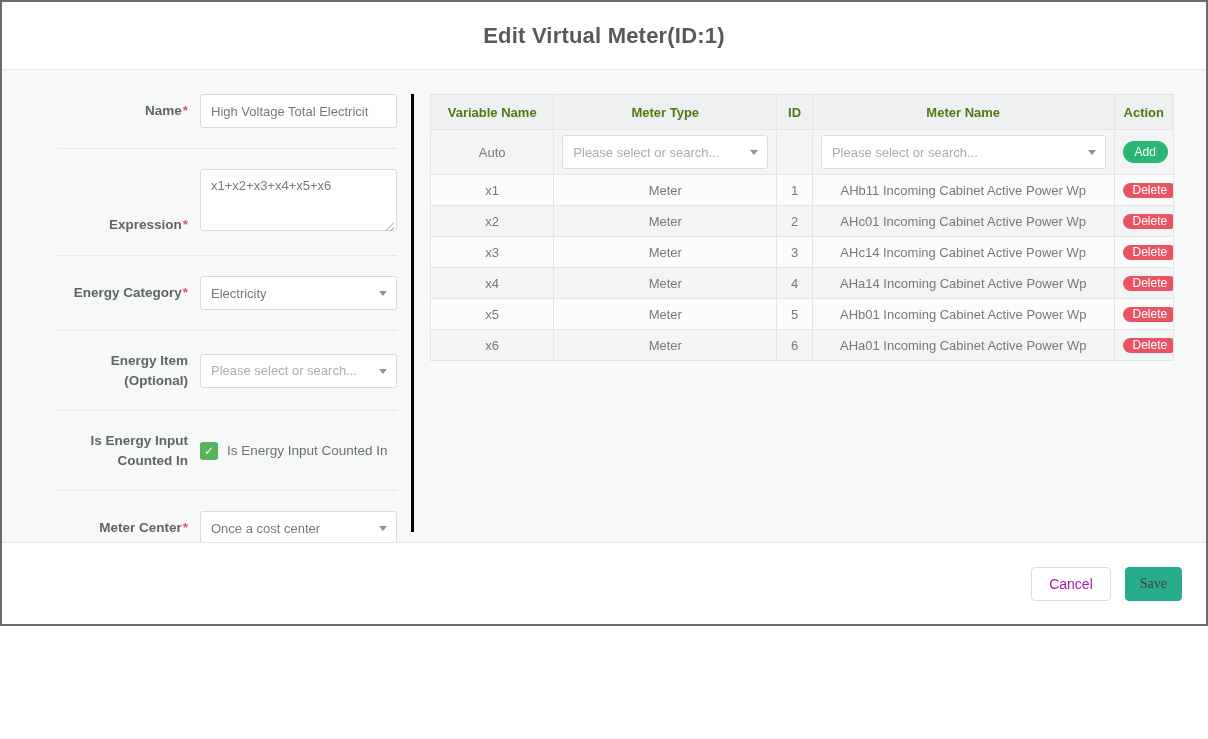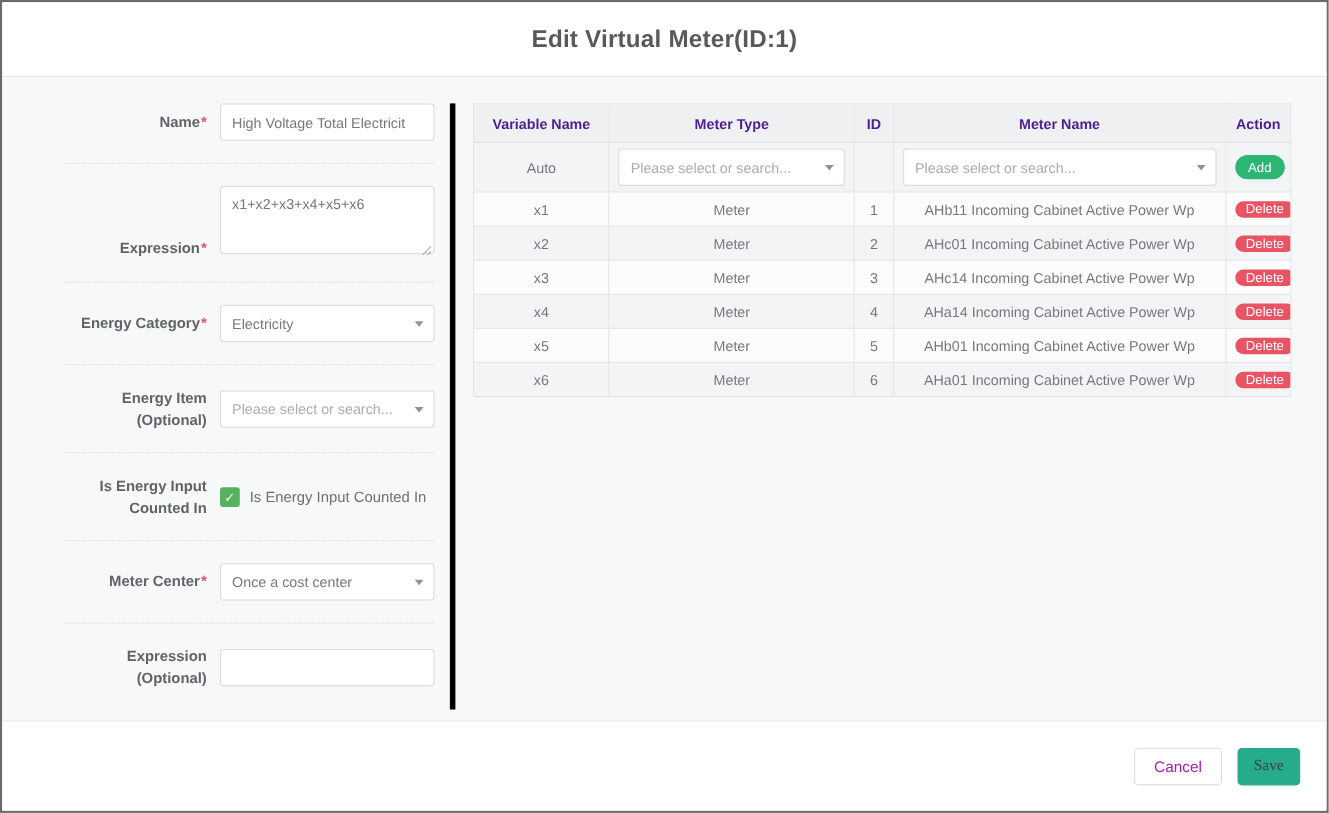--- a/index.html
+++ b/index.html
@@ -1,19 +1,19 @@
 <!DOCTYPE html>
 <html style="--primary: #26ab8c; --add: #2bb673; --delete: #e85463; --checkbox: #57b25e; --required: #e0566b;"><head>
 <meta charset="utf-8">
 <style>
   * { box-sizing: border-box; margin: 0; padding: 0; }
   html, body { background: #fff; font-family: "Liberation Sans", "DejaVu Sans", sans-serif; }
 
   .screen {
-    width: 1208px; height: 739px;
+    width: 1208px; height: 626px;
     border: 2px solid #6b6b6b;
     background: #fff;
     display: flex; flex-direction: column;
     overflow: hidden;
   }
 
   
   .modal-header {
     height: 68px; flex: 0 0 auto;
     display: flex; align-items: center; justify-content: center;
@@ -26,21 +26,21 @@
   
   .modal-body {
     flex: 1 1 auto; display: flex; align-items: stretch;
     background: #f7f8f8; overflow: hidden;
     padding: 24px 32px 10px 16px;
   }
 
   
   .form-panel {
     width: 396px; flex: 0 0 auto;
-    border-right: 5px solid #000000;
+    border-right: 3px solid #000000;
     padding-right: 14px;
   }
   .form-group { display: flex; align-items: center; }
   .form-group.top-align { align-items: flex-end; }
   .form-group.top-align .form-label { padding-top: 8px; }
   .form-label {
     width: 182px; flex: 0 0 auto; text-align: right; padding-right: 12px;
     font-size: 13.5px; font-weight: bold; color: #5f6468; line-height: 1.45;
   }
   .req { color: var(--required, #e0566b); margin-left: 1px; }
@@ -91,21 +91,21 @@
   table.meters {
     width: 100%; border-collapse: collapse; table-layout: fixed;
     font-size: 13px; color: #76797c; background: #fbfcfc;
     border: 1px solid #e2e4e5;
   }
   table.meters th, table.meters td {
     border: 1px solid #e2e4e5; text-align: center; vertical-align: middle;
     padding: 6px 8px; overflow: hidden; white-space: nowrap;
   }
   table.meters th {
-    height: 35px; background: #eef0f1; color: #4c1d95; font-weight: bold; font-size: 13px;
+    height: 35px; background: #eef0f1; color: #4d7c0f; font-weight: bold; font-size: 13px;
   }
   tr.auto-row td { height: 44px; background: #f3f4f5; padding: 5px 8px; }
   tr.data-row td { height: 31px; }
   tr.data-row.odd td  { background: #f3f4f5; }
   tr.data-row.even td { background: #fbfcfc; }
 
   .col-var    { width: 16.6%; }
   .col-type   { width: 30%; }
   .col-id     { width: 4.8%; }
   .col-name   { width: 40.6%; }

